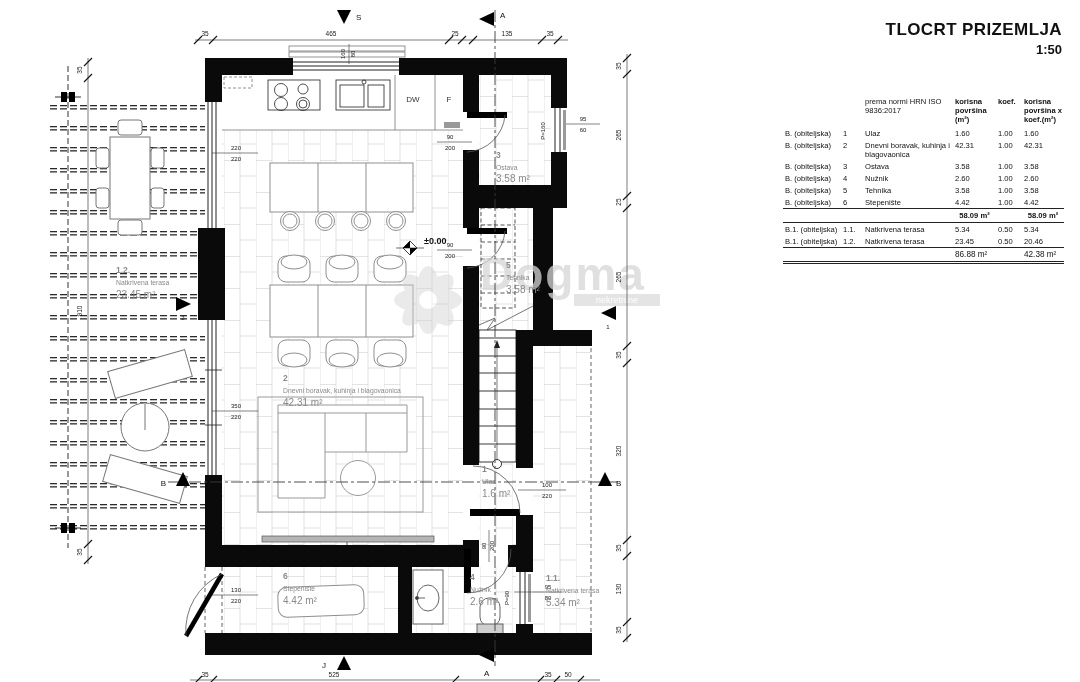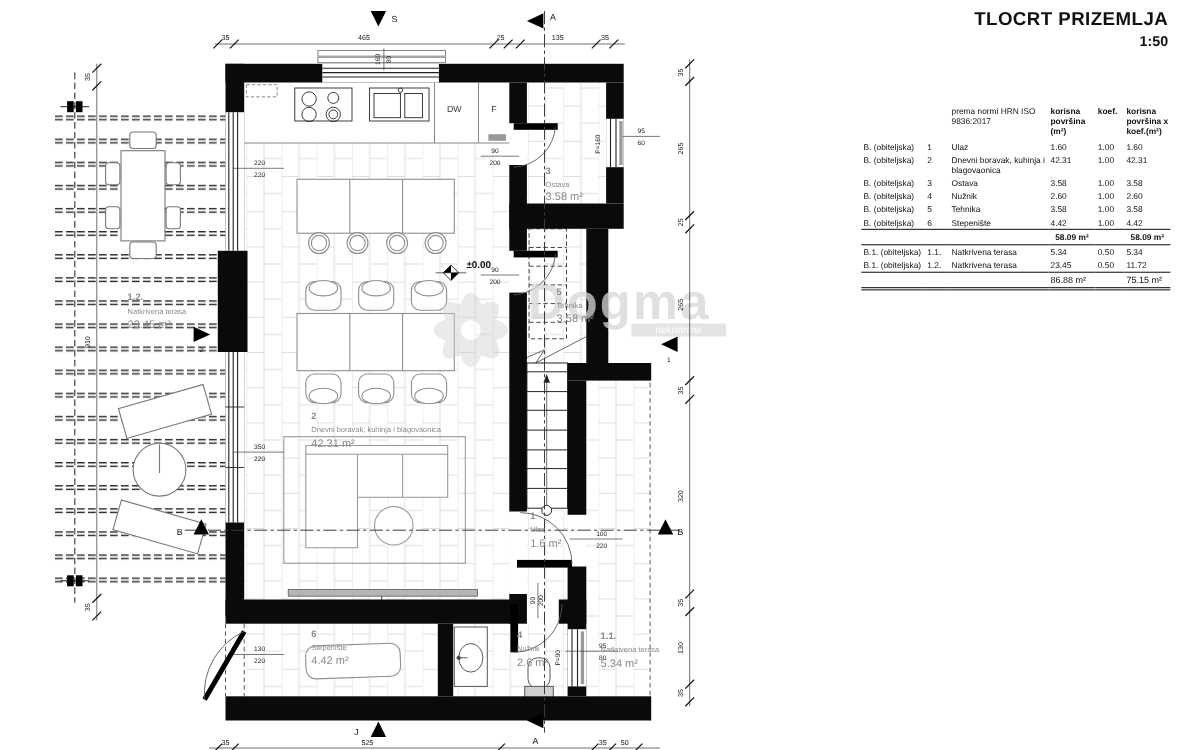--- a/index.html
+++ b/index.html
@@ -10,21 +10,21 @@
   .dim  { font-size:6.5px; fill:#1a1a1a; }
   .dimp { font-size:6px; fill:#1a1a1a; }
   .rnum  { font-size:8.5px; font-weight:bold; fill:#8a8a8a; }
   .rname { font-size:6.8px; fill:#8a8a8a; }
   .rarea { font-size:10px; fill:#8a8a8a; }
   .mk { font-size:8px; fill:#111; }
   .lvl { font-size:9px; font-weight:bold; fill:#111; }
   .appl { font-size:8px; fill:#333; }
   .wm-word { font-size:46px; font-weight:bold; fill:#d6d6d6; letter-spacing:2px; }
   .wm-sub  { font-size:9px; fill:#fff; }
-  .title-block { position:absolute; right:18px; top:8px; text-align:right; }
+  .title-block { position:absolute; right:18px; top:20px; text-align:right; }
   .title-main  { font-size:17px; font-weight:bold; letter-spacing:.4px; }
   .title-scale { font-size:13px; font-weight:bold; margin-top:2px; }
   table.net { position:absolute; left:783px; top:94px; width:281px; border-collapse:collapse;
               font-size:7.6px; table-layout:fixed; }
   table.net td { padding:1px 2px; vertical-align:top; overflow:hidden; }
   tr.head1 td { border-top:1.4px solid #222; border-bottom:.8px solid #222; padding:2px; }
   tr.head2 td { font-weight:bold; padding-top:3px; padding-bottom:3px; }
   tr.head2 td.norm { font-weight:normal; }
   tr.prizemlje td { border:1px solid #222; font-weight:bold; font-size:8px; padding:2px; }
   tr.r td { padding-top:2px; }
@@ -560,24 +560,24 @@
         <td>5.34</td>
         <td>0.50</td>
         <td>5.34</td>
   </tr>
   <tr class="r">
     <td>B.1. (obiteljska)</td>
         <td>1.2.</td>
         <td>Natkrivena terasa</td>
         <td>23.45</td>
         <td>0.50</td>
-        <td>11.72</td>
+        <td>20.46</td>
   </tr>
   <tr class="total">
     <td></td>
         <td></td>
         <td></td>
         <td>86.88 m²</td>
         <td></td>
-        <td>75.15 m²</td>
+        <td>42.38 m²</td>
   </tr>
 </tbody>
   </table>
 
 </body></html>

